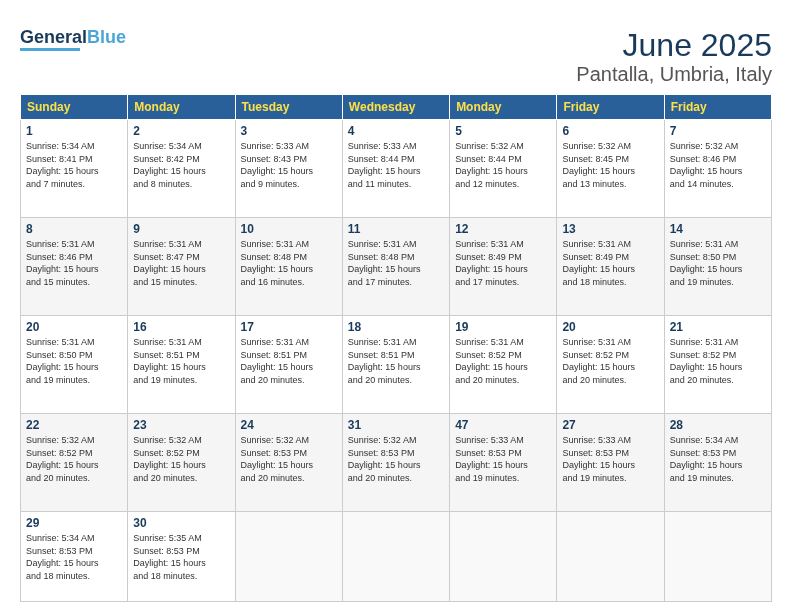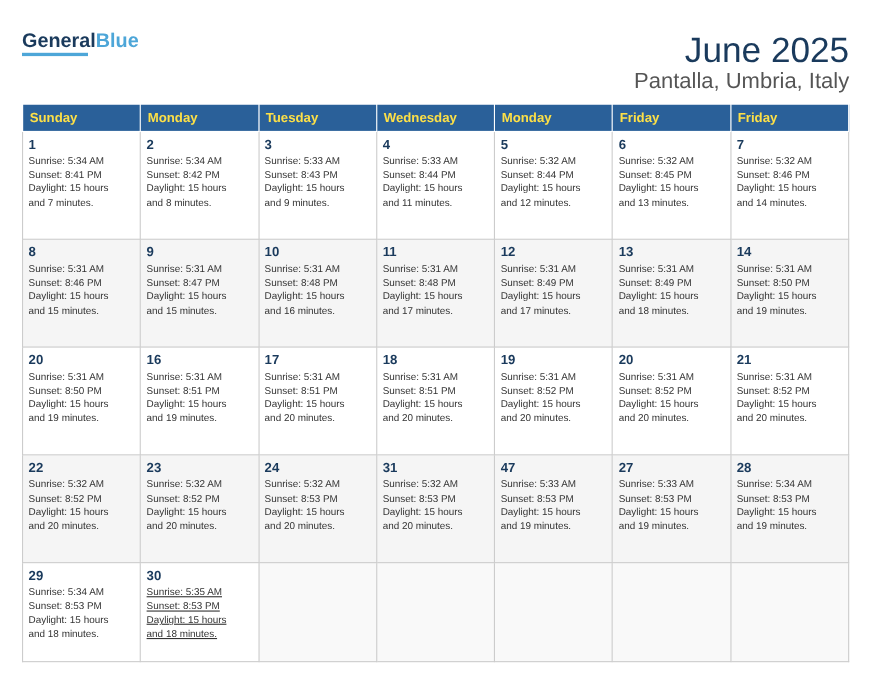--- a/index.html
+++ b/index.html
@@ -339,21 +339,21 @@
         <tr class="last-row">
           <td>
             <span class="day-number">29</span>
             <div class="day-info" style="white-space: pre-line;">Sunrise: 5:34 AM
 Sunset: 8:53 PM
 Daylight: 15 hours
 and 18 minutes.</div>
           </td>
           <td>
             <span class="day-number">30</span>
-            <div class="day-info" style="white-space: pre-line; text-decoration: underline;">Sunrise: 5:35 AM
+            <div class="day-info" style="white-space: pre-line;">Sunrise: 5:35 AM
 Sunset: 8:53 PM
 Daylight: 15 hours
 and 18 minutes.</div>
           </td>
           <td class="empty-cell"></td>
           <td class="empty-cell"></td>
           <td class="empty-cell"></td>
           <td class="empty-cell"></td>
           <td class="empty-cell"></td>
         </tr>

